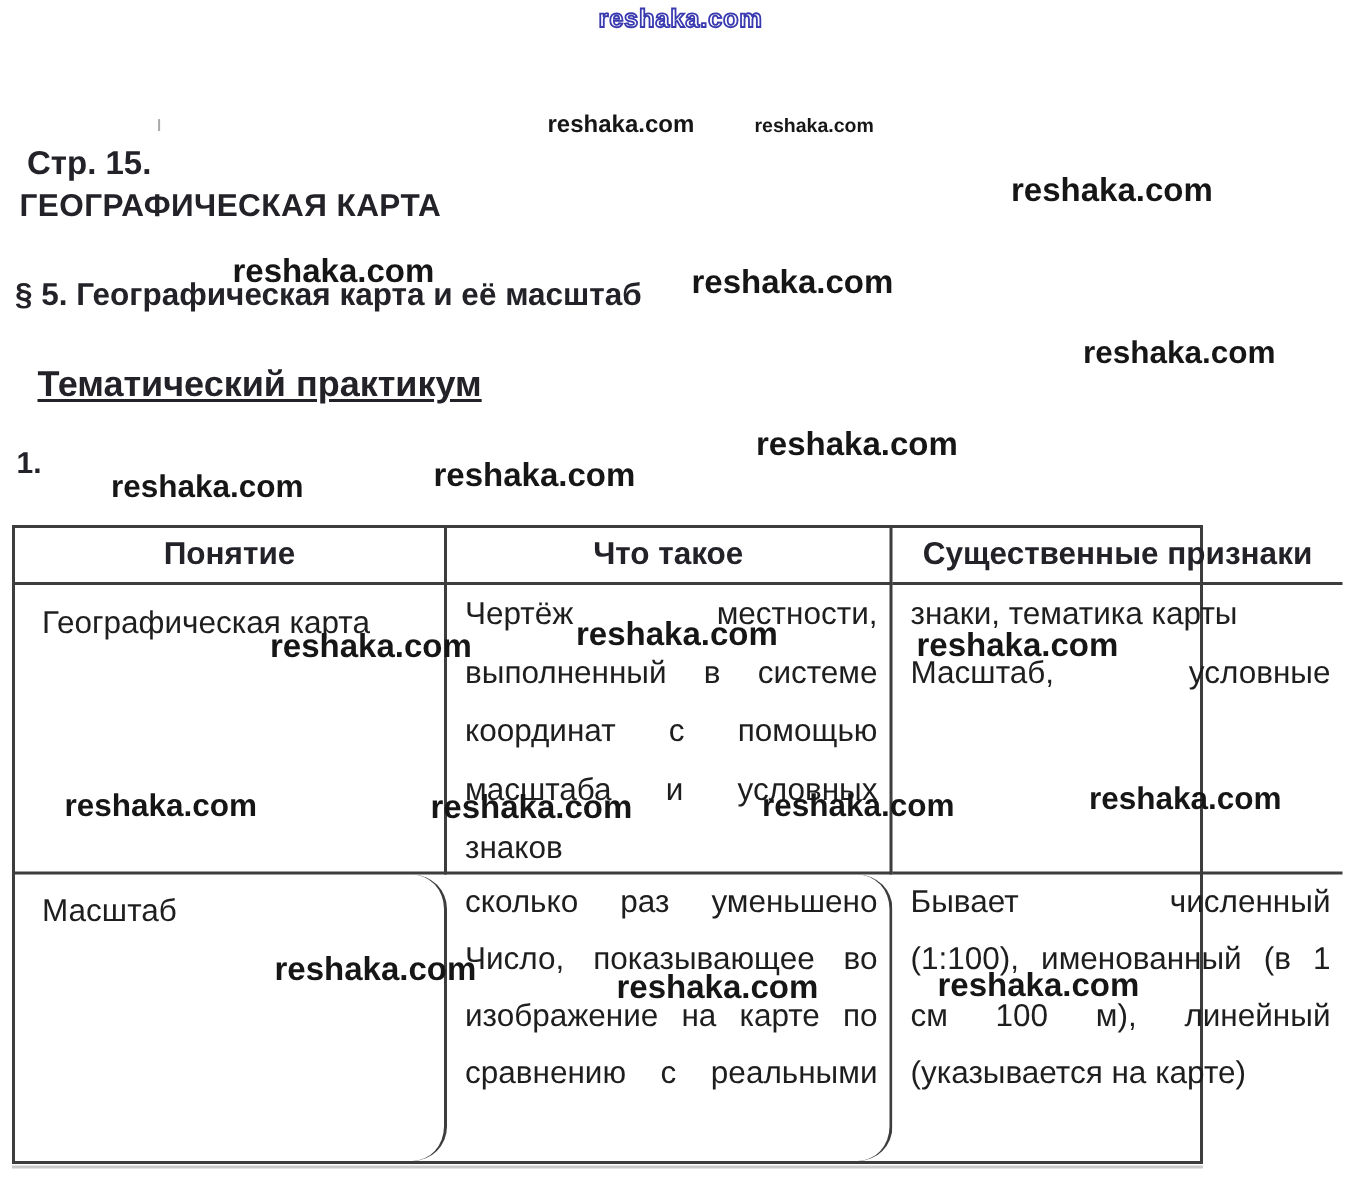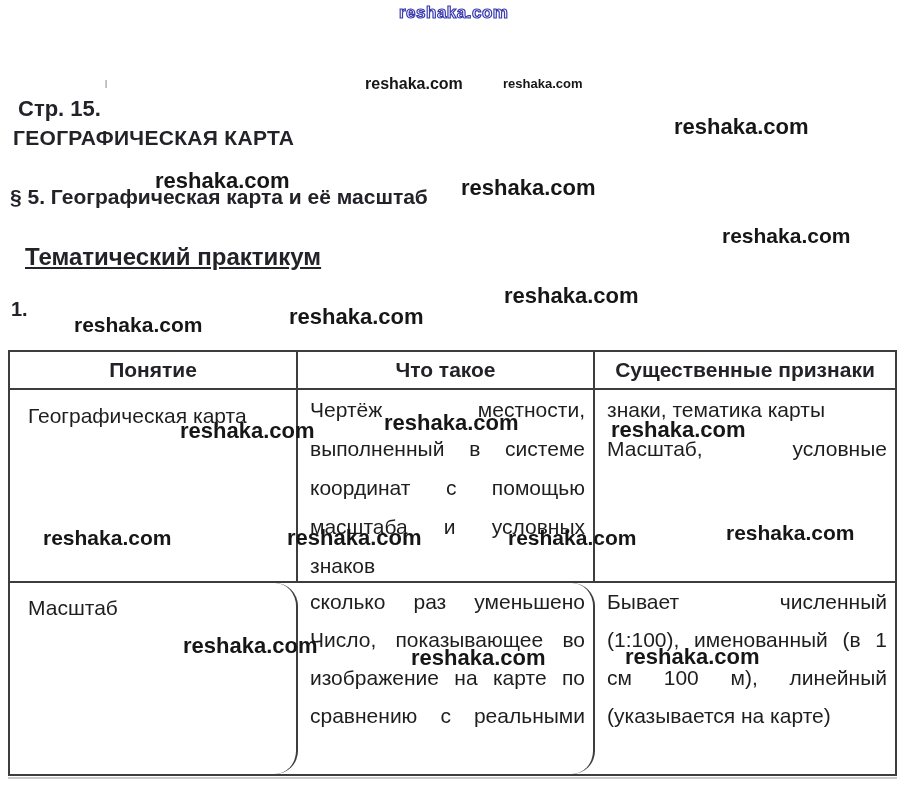--- a/index.html
+++ b/index.html
@@ -13,21 +13,21 @@
   }
   .heading{position:absolute;font-weight:700;color:#222228;white-space:nowrap;}
   .h-page{left:18px;top:72px;font-size:22px;margin-top:24px;}
   .h-chapter{left:13px;top:126px;font-size:21px;letter-spacing:0.3px;}
   .h-section{left:10px;top:185px;font-size:21px;}
   .h-practicum{left:25px;top:243px;font-size:24px;text-decoration:underline;}
   .h-tasknum{left:11px;top:298px;font-size:20px;}
 
   .tbl{
     position:absolute;left:8px;top:350px;
-    width:889px;height:426px;
+    width:794px;height:426px;
     box-sizing:border-box;
     border:2px solid #3d3d3d;
     display:grid;
     grid-template-columns:288px 297px 300px;
     grid-template-rows:38px 193px 191px;
     background:#ffffff;
     z-index:1;
   }
   .tbl::after{
     content:"";position:absolute;left:-2px;right:-2px;bottom:-5px;

